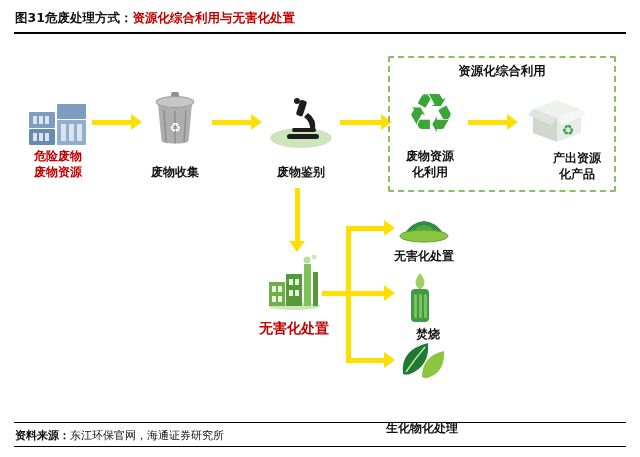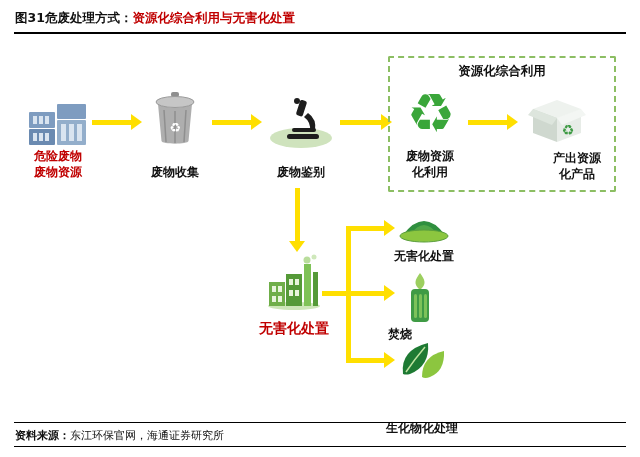--- a/index.html
+++ b/index.html
@@ -188,21 +188,21 @@
 
   <div class="abs" style="left:406px;top:272px;">
     <svg width="28" height="52" viewBox="0 0 28 52" aria-hidden="true">
       <path d="M14 1 C19 8 21 12 14 18 C7 12 9 8 14 1 Z" fill="#9ccf5f"></path>
       <rect x="5" y="17" width="18" height="33" rx="4" fill="#3f9b45"></rect>
       <rect x="8" y="22" width="3" height="24" rx="1.5" fill="#7dc25a"></rect>
       <rect x="13" y="22" width="3" height="24" rx="1.5" fill="#7dc25a"></rect>
       <rect x="18" y="22" width="3" height="24" rx="1.5" fill="#7dc25a"></rect>
     </svg>
   </div>
-  <div class="abs lbl" style="left:376px;top:326px;width:48px;">焚烧</div>
+  <div class="abs lbl" style="left:404px;top:326px;width:48px;">焚烧</div>
 
   <div class="abs" style="left:398px;top:338px;">
     <svg width="48" height="42" viewBox="0 0 48 42" aria-hidden="true">
       <path d="M5 36 Q2 12 30 5 Q32 28 12 36 Q8 37 5 36 Z" fill="#1e7a33"></path>
       <path d="M24 39 Q24 18 46 13 Q47 33 32 39 Q27 41 24 39 Z" fill="#8cc63f"></path>
       <path d="M8 34 Q16 22 27 9" stroke="#bfe3a0" stroke-width="1.5" fill="none"></path>
     </svg>
   </div>
   <div class="abs lbl" style="left:378px;top:384px;width:88px;margin-top:36px;">生化物化处理</div>
 

